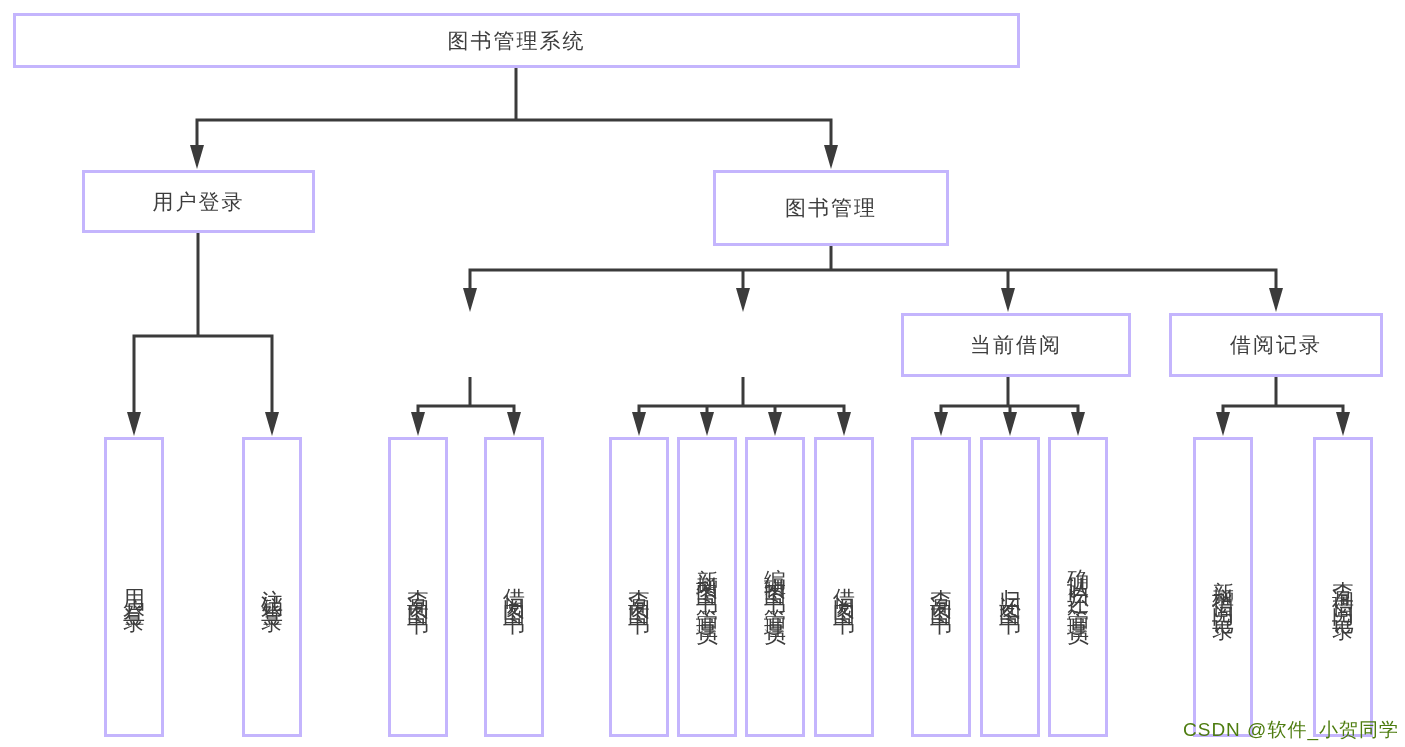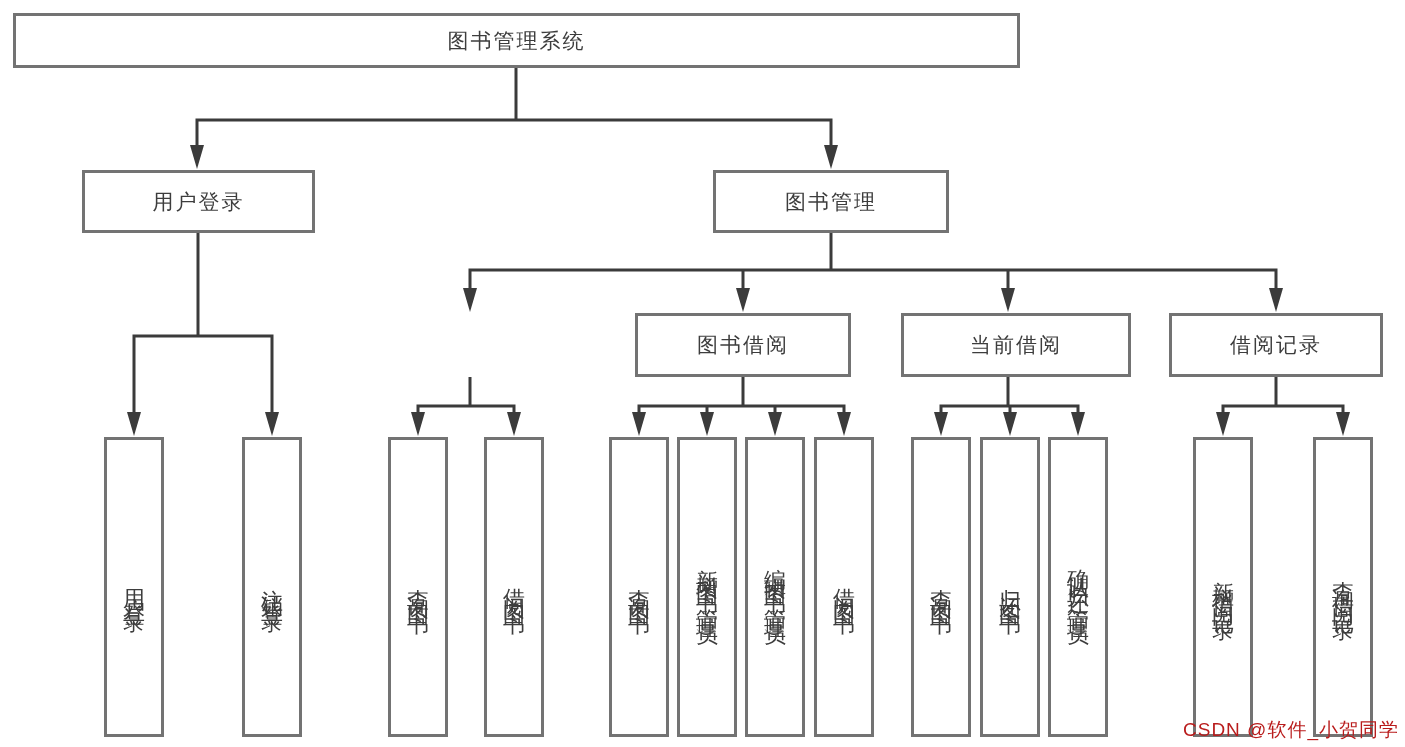--- a/index.html
+++ b/index.html
@@ -7,21 +7,21 @@
     position:relative;
     width:1405px;height:747px;
     background:#ffffff;
     font-family:"Liberation Sans","DejaVu Sans",sans-serif;
     overflow:hidden;
   }
   svg.connectors{position:absolute;left:0;top:0;z-index:1;}
   .box{
     position:absolute;
     box-sizing:border-box;
-    border:3px solid #737373;
+    border:3px solid #c4b5fd;
     background:#ffffff;
     display:flex;
     align-items:center;
     justify-content:center;
     z-index:2;
     color:#3d3d3d;
   }
   .box.h{
     font-size:21px;
     letter-spacing:2px;
@@ -35,21 +35,21 @@
     text-orientation:mixed;
     letter-spacing:8px;
     line-height:1;
     white-space:nowrap;
   }
   .watermark{
     position:absolute;
     left:1183px;top:717px;
     z-index:3;
     font-size:19px;
-    color:#b91c1c;
+    color:#4d7c0f;
     letter-spacing:1px;
     white-space:nowrap;
   }
 </style>
 </head>
 <body>
 
 <div class="canvas">
 
   <svg class="connectors" width="1405" height="747">
@@ -106,27 +106,24 @@
     </g>
   </svg>
 
   <div class="box h" style="left:13px;top:13px;width:1007px;height:55px">
     <span>图书管理系统</span>
   </div>
 
   <div class="box h" style="left:82px;top:170px;width:233px;height:63px">
     <span>用户登录</span>
   </div>
-  <div class="box h" style="left:713px;top:170px;width:236px;height:63px">
+  <div class="box h" style="left:713px;top:170px;width:236px;height:76px">
     <span>图书管理</span>
   </div>
 
-  <div class="box h" style="left:635px;top:313px;width:216px;height:64px">
-    <span>图书借阅</span>
-  </div>
   <div class="box h" style="left:901px;top:313px;width:230px;height:64px">
     <span>当前借阅</span>
   </div>
   <div class="box h" style="left:1169px;top:313px;width:214px;height:64px">
     <span>借阅记录</span>
   </div>
 
   <div class="box v" style="left:104px;top:437px">
     <span class="vtext">用户登录</span>
   </div>

